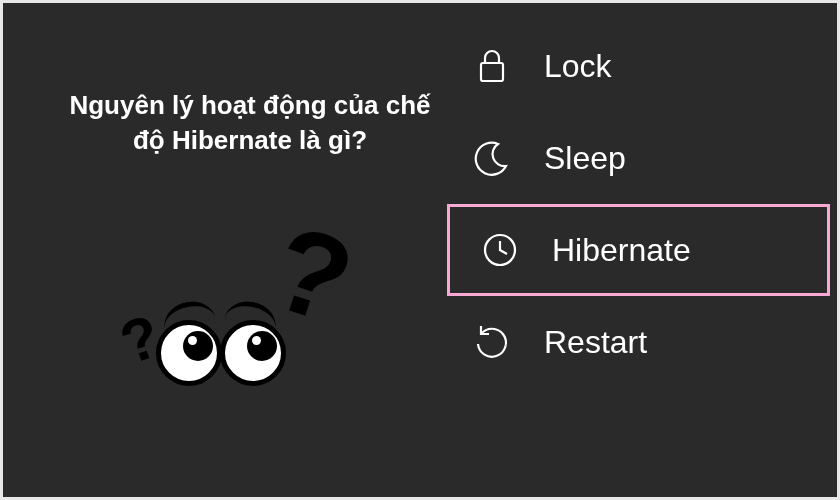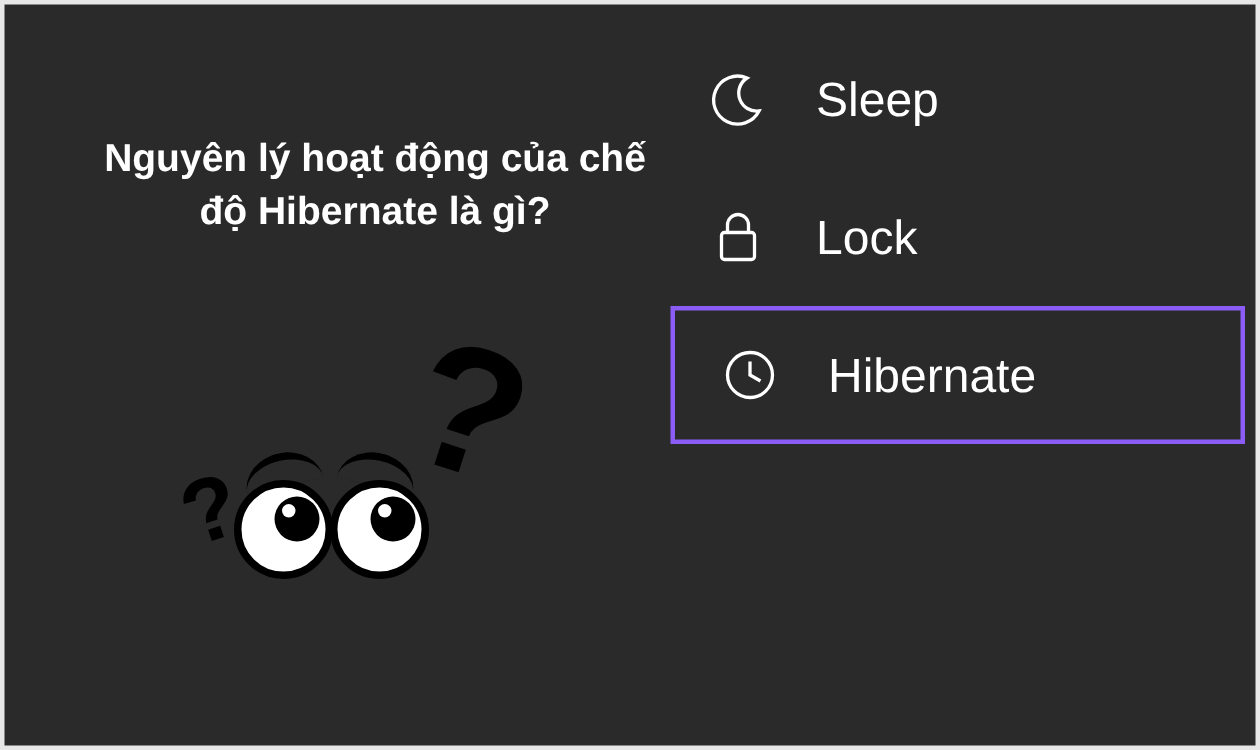--- a/index.html
+++ b/index.html
@@ -112,21 +112,21 @@
     display: flex;
     align-items: center;
     height: 92px;
     padding-left: 20px;
     color: #fff;
     font-size: 32px;
     font-weight: 400;
     cursor: pointer;
   }
   .menu-item.highlighted {
-    border: 3px solid #8b5cf6;
+    border: 3px solid #f9a8d4;
     margin-left: -3px;
     padding-left: 28px;
   }
   .menu-icon {
     width: 44px;
     height: 44px;
     margin-right: 30px;
     display: flex;
     align-items: center;
     justify-content: center;
@@ -158,43 +158,52 @@
           <span class="shine"></span>
         </span></span>
   </div>
 </div>
 
 <div class="power-menu">
 
   <div class="menu-item">
     <span class="menu-icon">
       <svg viewBox="0 0 40 40">
-          <path d="M26 6 A16 16 0 1 0 34 28 A12 12 0 0 1 26 6 Z"></path>
-        </svg>
-    </span>
-    <span>Sleep</span>
-  </div>
-
-  <div class="menu-item">
-    <span class="menu-icon">
-      <svg viewBox="0 0 40 40">
           <rect x="9" y="17" width="22" height="18" rx="2"></rect>
           <path d="M13 17 v-5 a7 7 0 0 1 14 0 v5"></path>
         </svg>
     </span>
     <span>Lock</span>
   </div>
 
+  <div class="menu-item">
+    <span class="menu-icon">
+      <svg viewBox="0 0 40 40">
+          <path d="M26 6 A16 16 0 1 0 34 28 A12 12 0 0 1 26 6 Z"></path>
+        </svg>
+    </span>
+    <span>Sleep</span>
+  </div>
+
   <div class="menu-item highlighted">
     <span class="menu-icon">
       <svg viewBox="0 0 40 40">
           <circle cx="20" cy="20" r="15"></circle>
           <path d="M20 11 V20 L27 24"></path>
         </svg>
     </span>
     <span>Hibernate</span>
   </div>
 
 
+  <div class="menu-item">
+    <span class="menu-icon">
+      <svg viewBox="0 0 40 40">
+          <path d="M9 12 A14 14 0 1 1 6 22"></path>
+          <path d="M9 4 L9 12 L17 12" fill="none"></path>
+        </svg>
+    </span>
+    <span>Restart</span>
+  </div>
 
 </div>
 
 <div class="frame"></div>
 
 </body></html>

